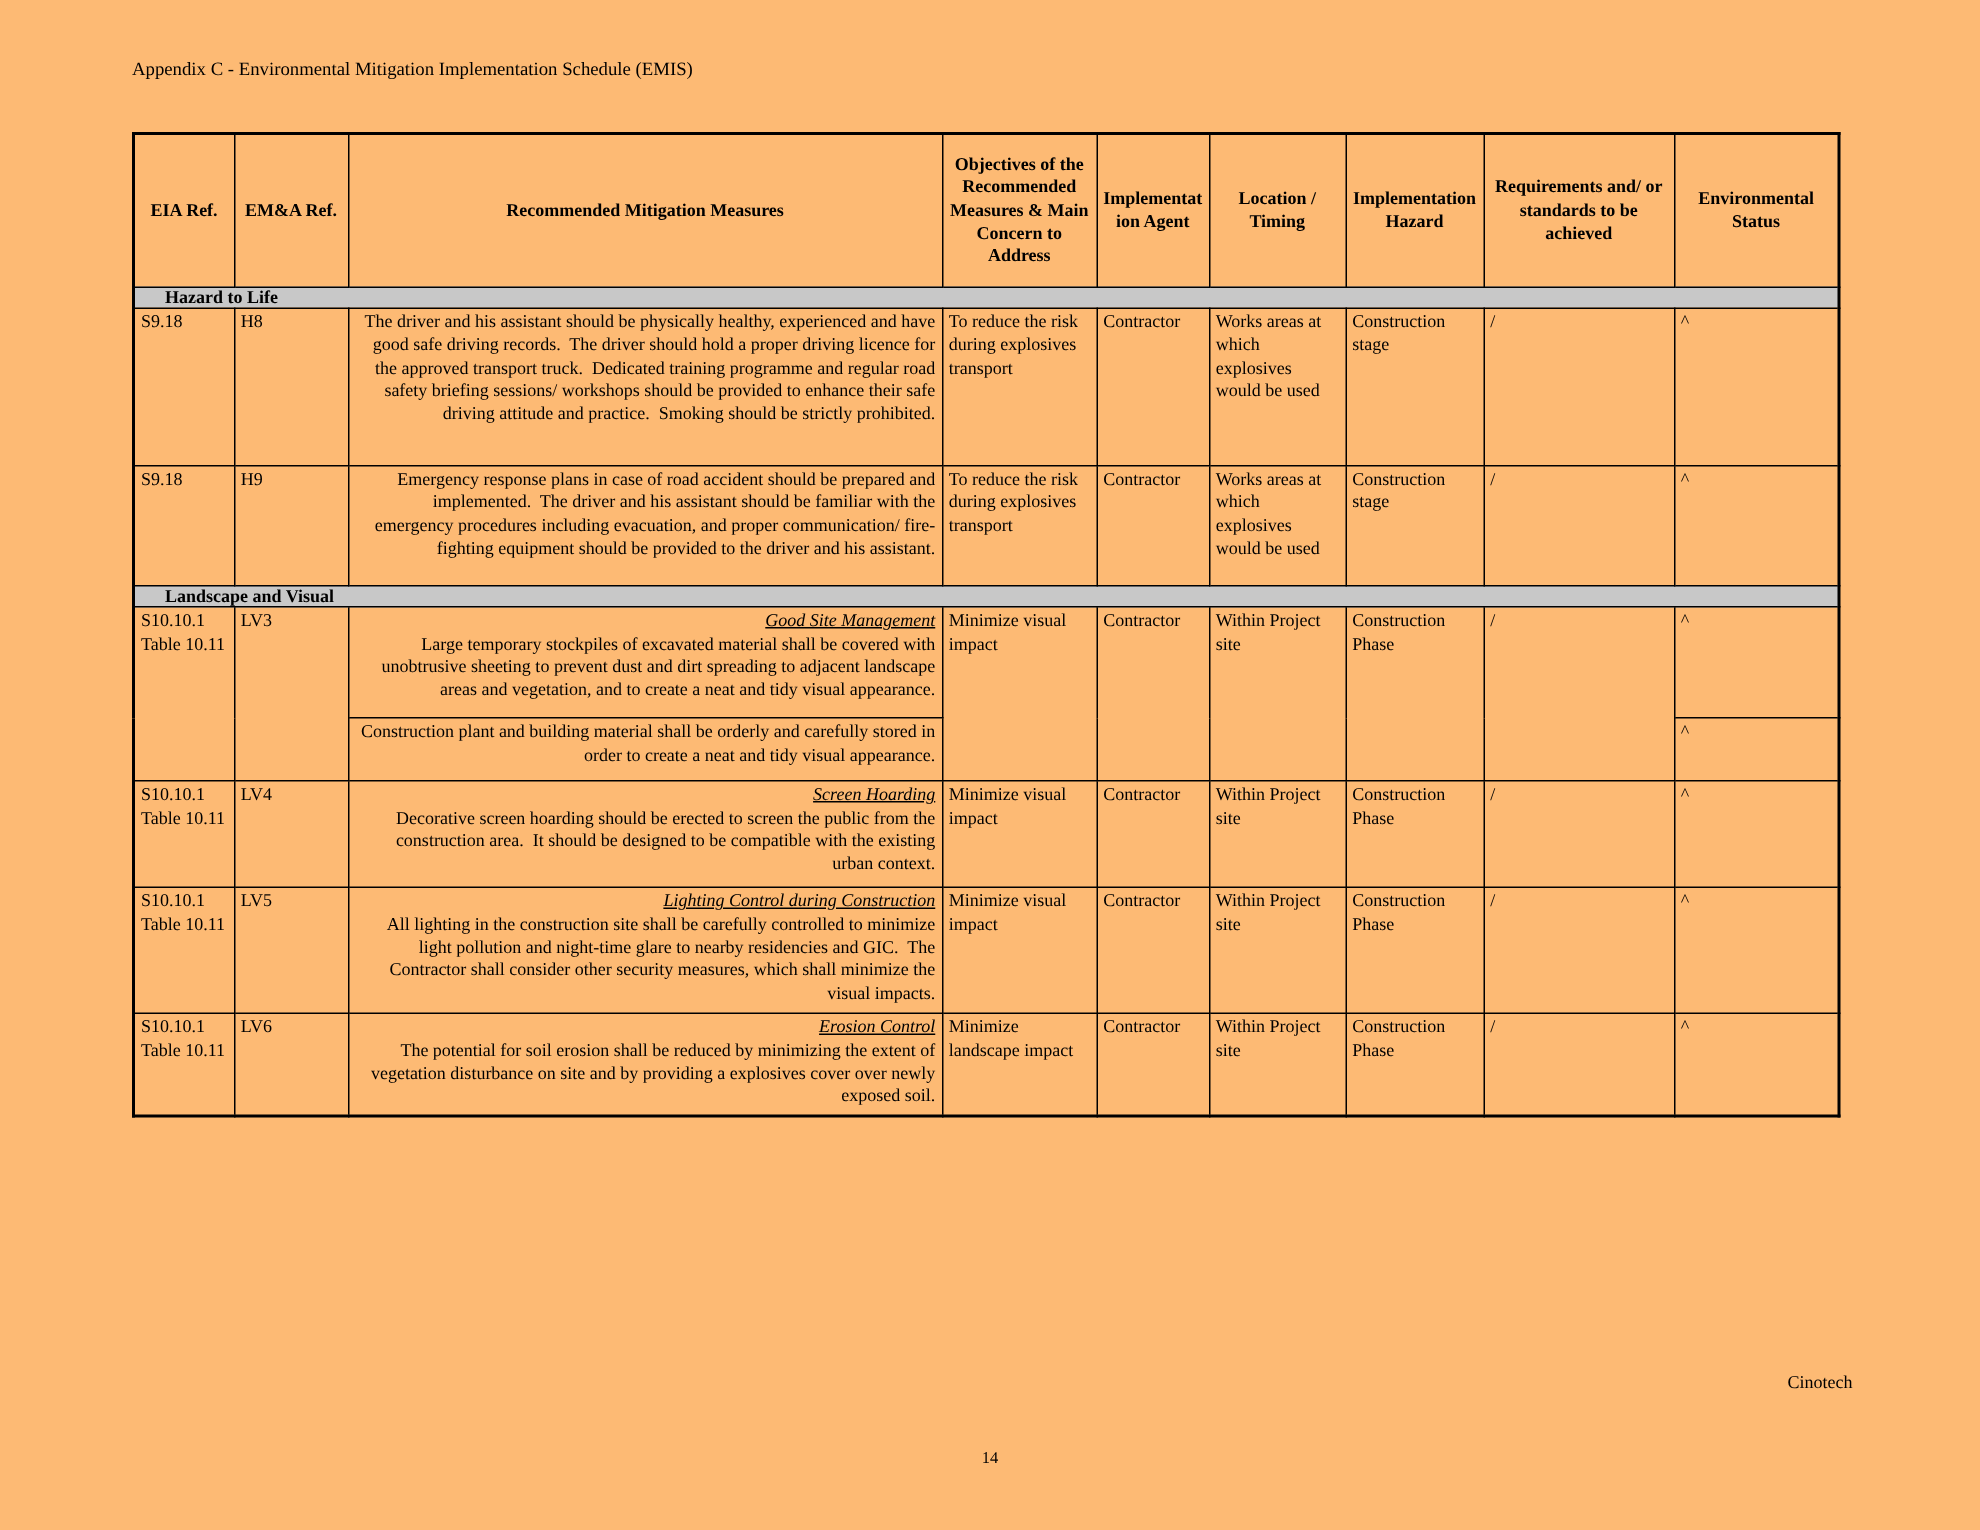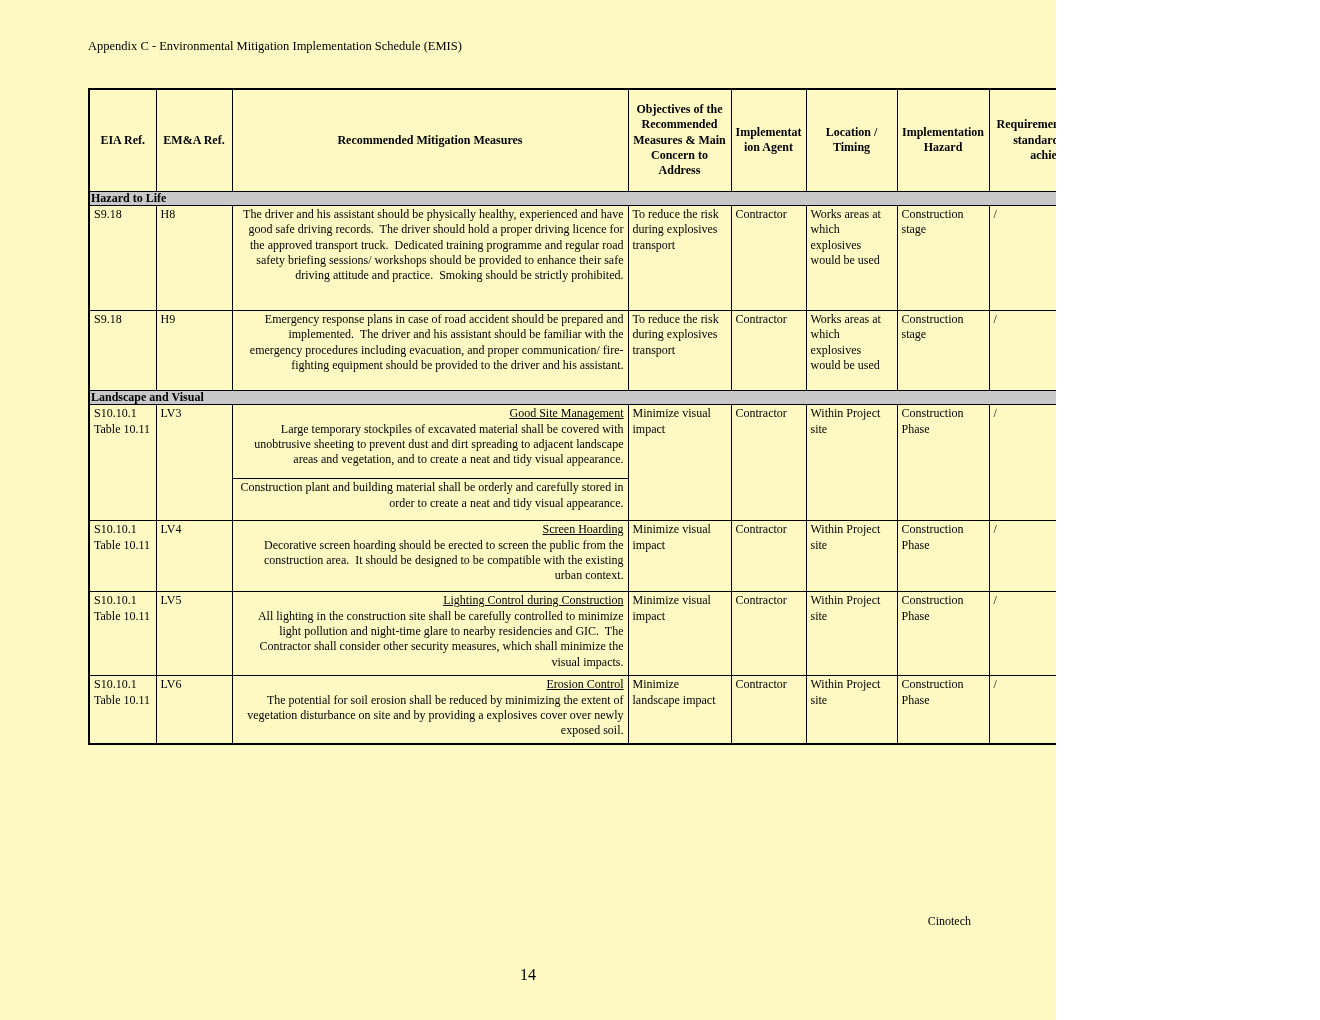--- a/index.html
+++ b/index.html
@@ -1,22 +1,22 @@
 <!DOCTYPE html>
 <html><head>
 <meta charset="utf-8">
 <style>
   * { box-sizing: border-box; }
   html, body { margin: 0; padding: 0; background: #ffffff; }
   body { font-family: "Liberation Serif", serif; color: #000; }
   .page {
     position: relative;
-    width: 1056px;
+    width: 1320px;
     height: 1020px;
-    background: #fef9c3;
+    background: #fdba74;
     overflow: hidden;
   }
   .doc-header {
     position: absolute;
     left: 88px;
     top: 39px;
     font-size: 12.5px;
   }
   table.emis {
     position: absolute;
@@ -40,40 +40,40 @@
     text-align: center;
     vertical-align: middle;
     height: 75px;
     padding: 12px 3px;
   }
   th.wrap-any { overflow-wrap: anywhere; word-break: break-word; }
   tr.section td {
     background: #c8c8c8;
     font-weight: bold;
     text-align: left;
-    padding: 0 1px;
+    padding: 0 20px;
     height: 14px;
     line-height: 1.1;
   }
   td.ctr { text-align: left; }
   td.measure { text-align: right; }
-  .m-title { display: block; text-decoration: underline; }
+  .m-title { display: block; text-decoration: underline; font-style: italic; }
   tr.r-h8 { height: 105px; }
   tr.r-h9 { height: 80px; }
   tr.r-lv3a { height: 74px; }
   tr.r-lv3b { height: 42px; }
   tr.r-lv4 { height: 71px; }
   tr.r-lv5 { height: 84px; }
   tr.r-lv6 { height: 68px; }
   .page-num {
     position: absolute;
     left: 50%;
     top: 966px;
     transform: translateX(-50%);
-    font-size: 16px;
+    font-size: 11px;
   }
   .footer-brand {
     position: absolute;
     right: 85px;
     top: 914px;
     font-size: 12px;
   }
 </style>
 </head>
 <body>

